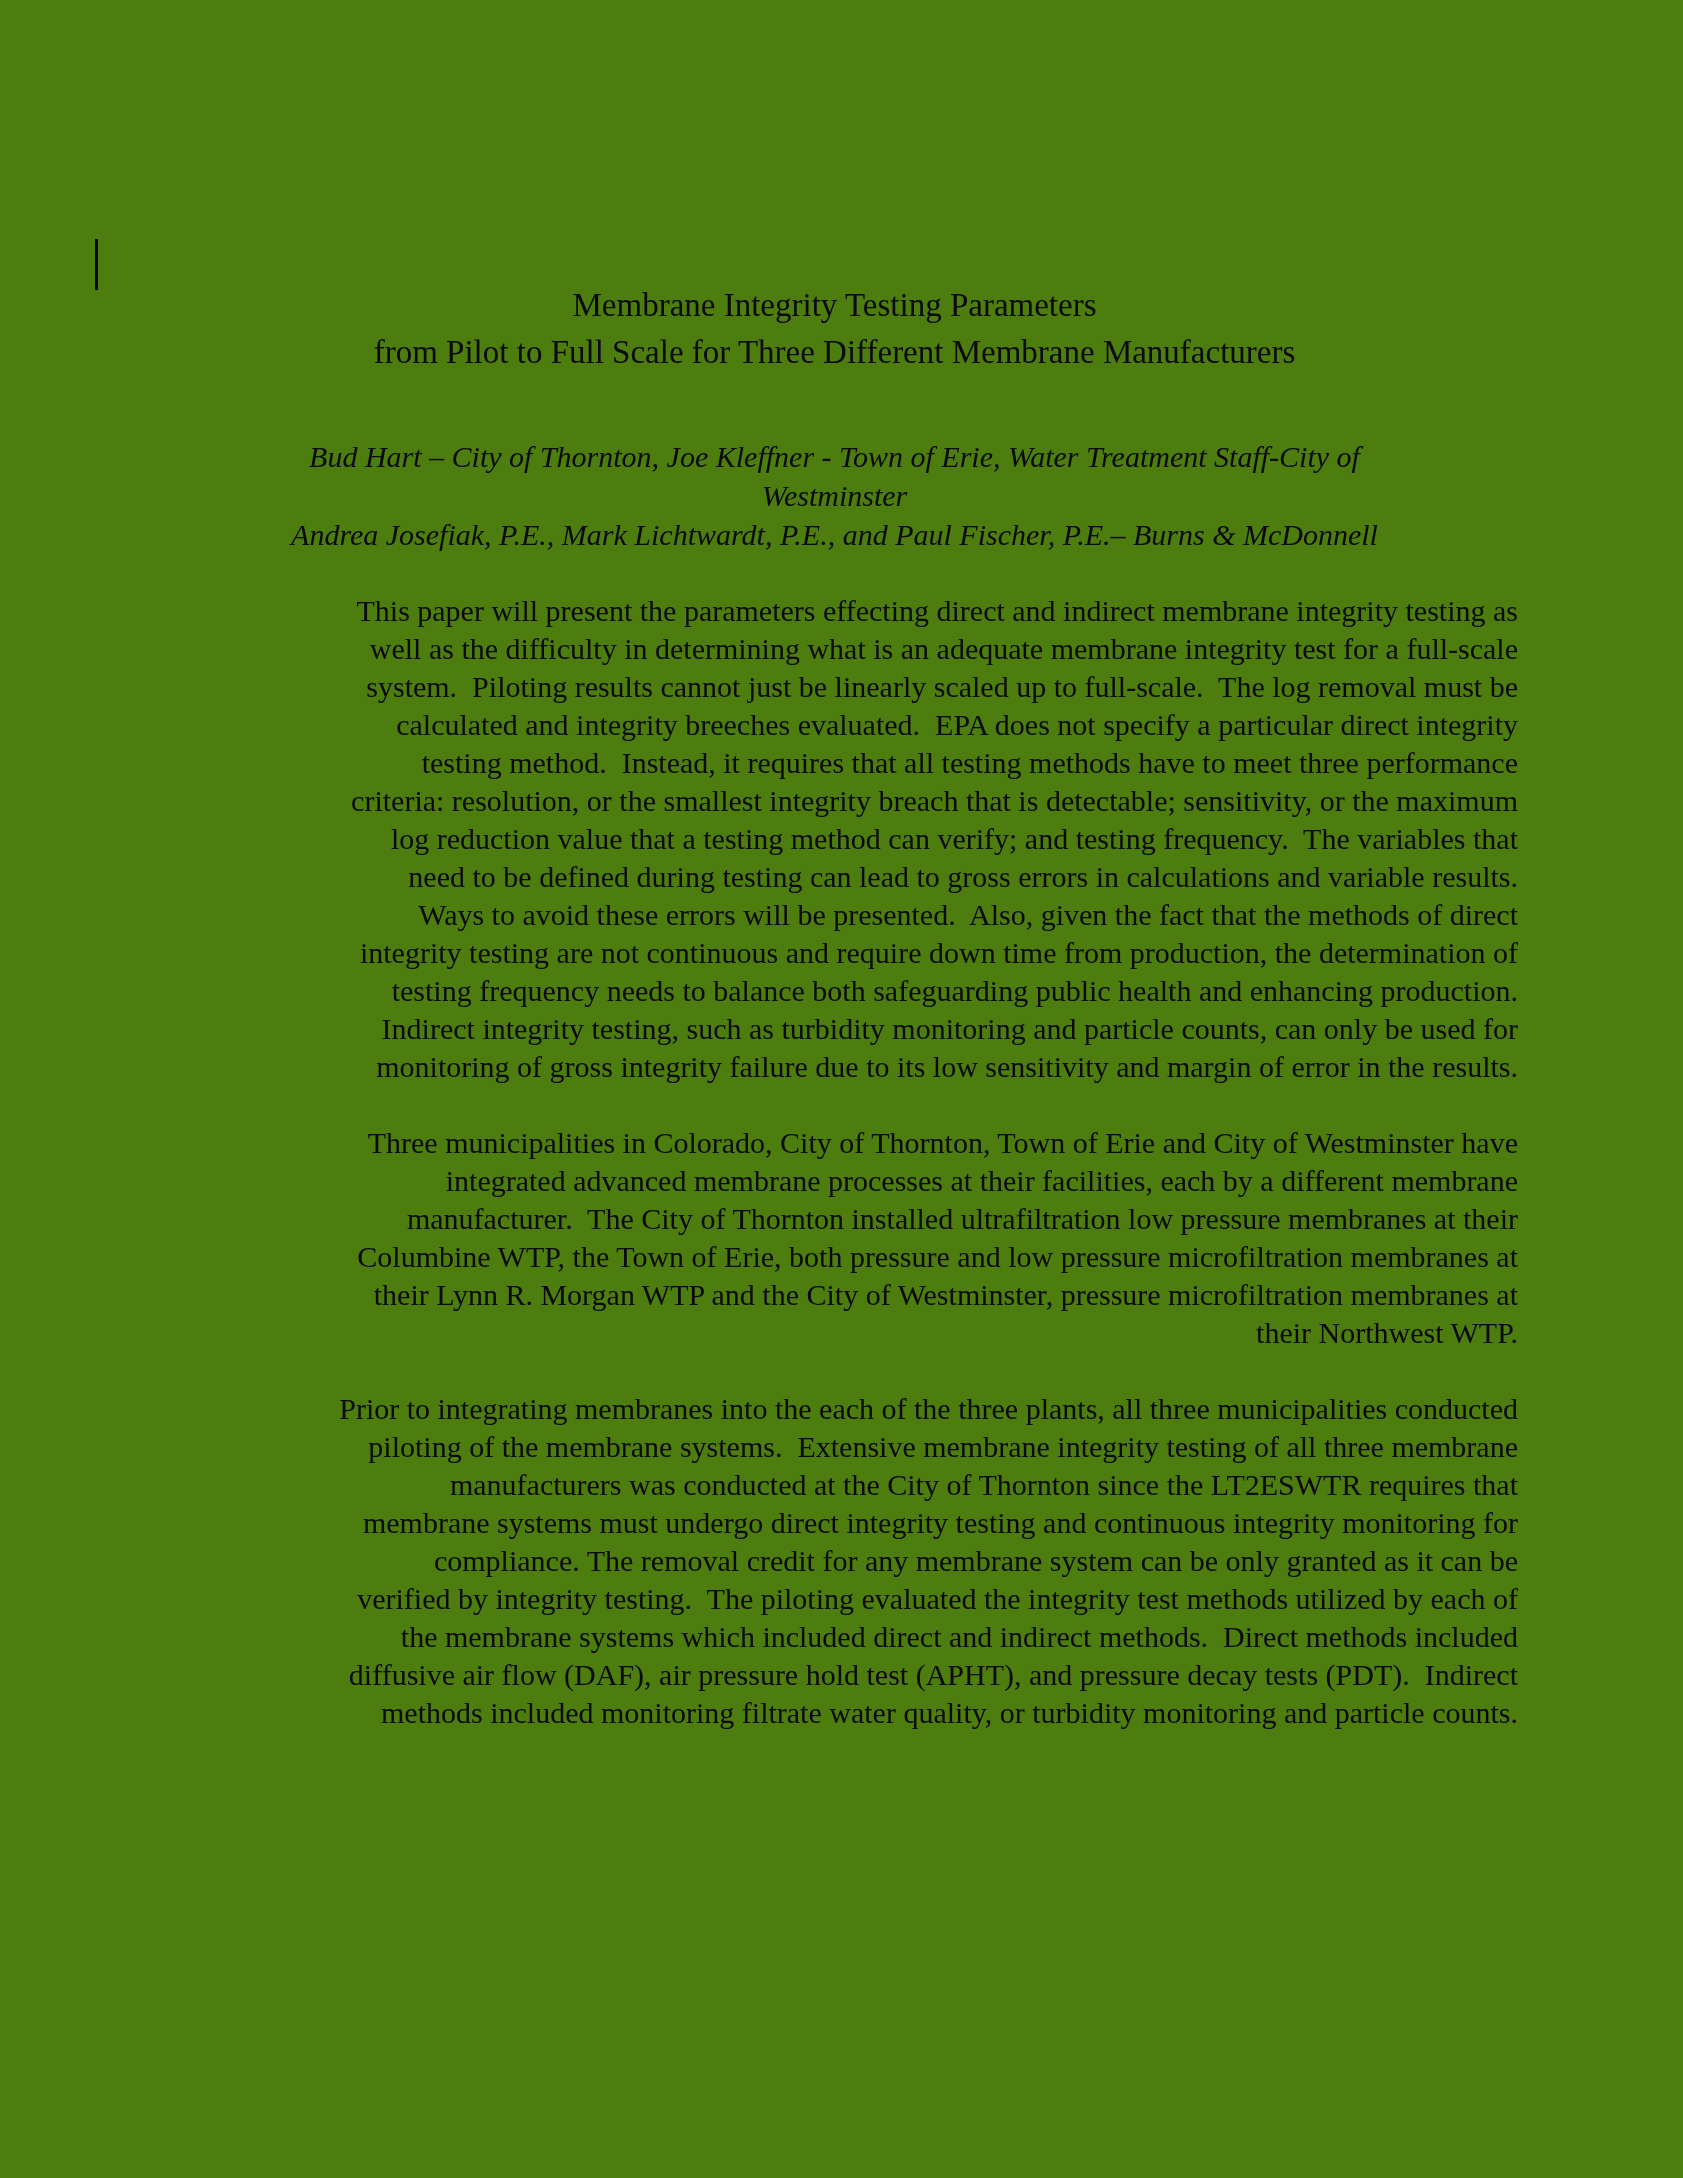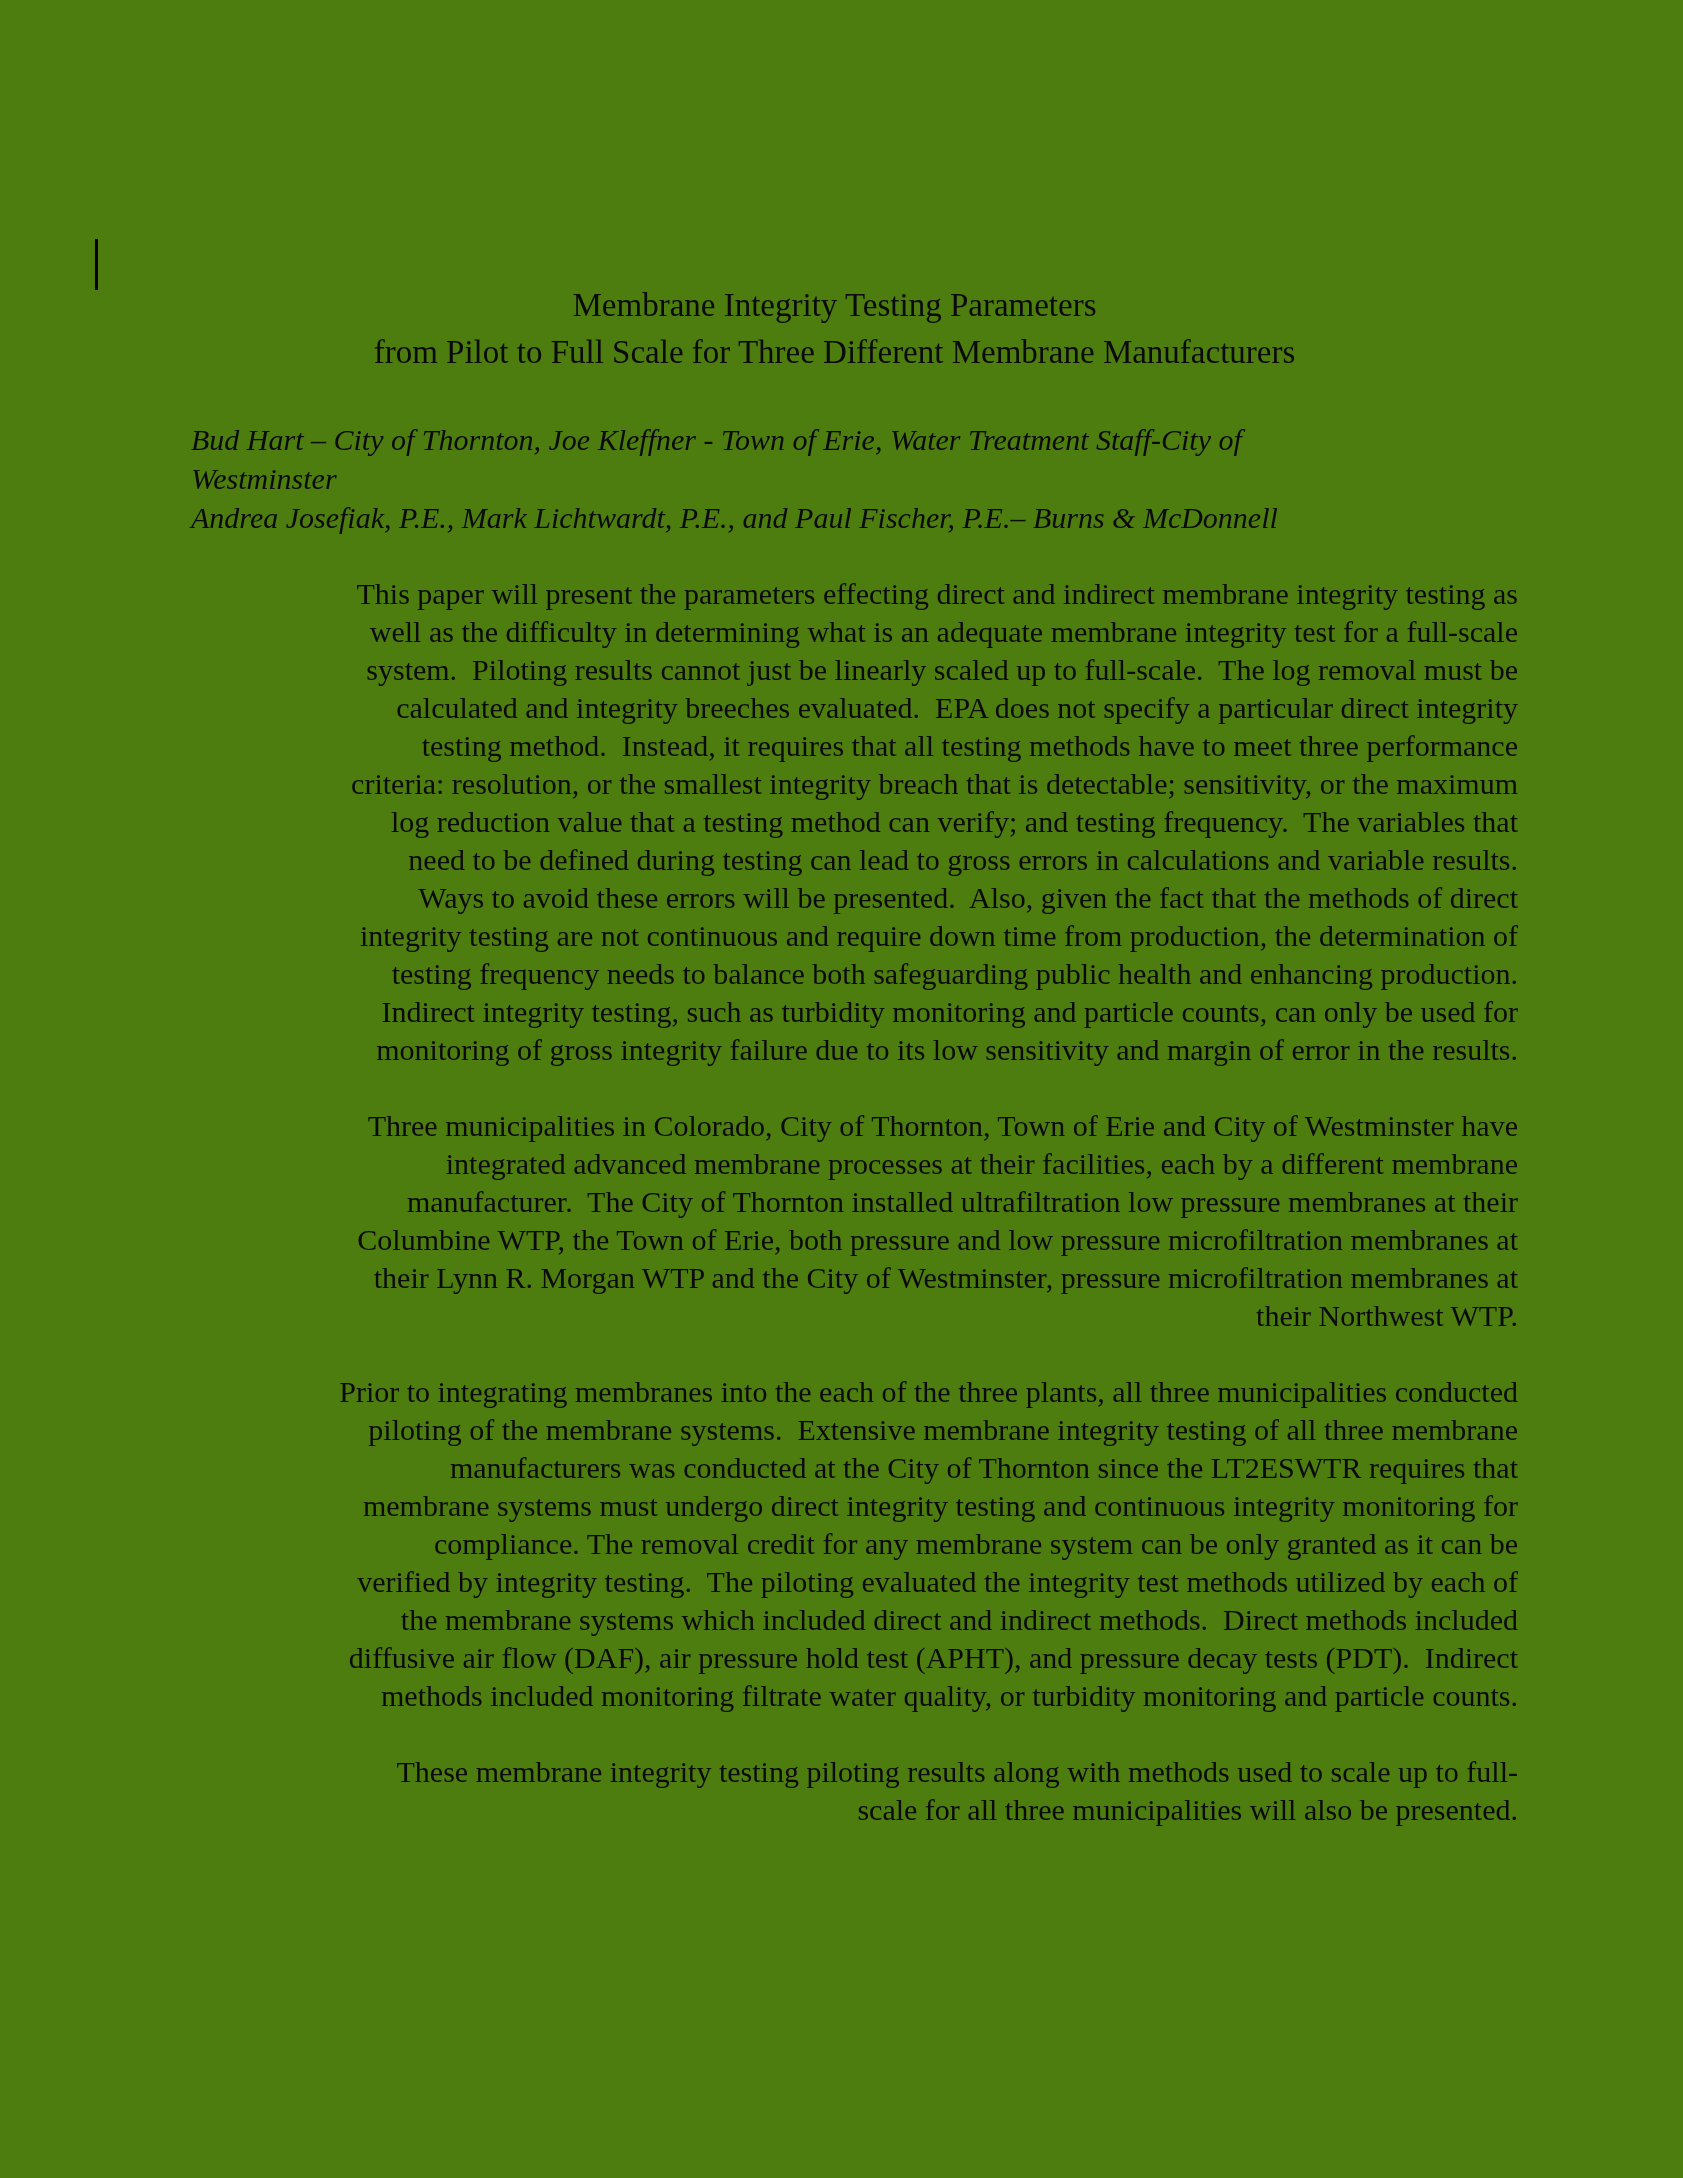--- a/index.html
+++ b/index.html
@@ -30,24 +30,25 @@
     margin: 0;
     font-size: 33px;
     font-weight: normal;
     line-height: 47px;
     text-align: center;
     white-space: pre-wrap;
     
     width: 1287px;
   }
   .authors {
-    margin: 44px 0 0 0;
+    margin: 61px 0 0 0;
     font-size: 30px;
     font-style: italic;
     line-height: 39px;
+    text-align: center;
     white-space: pre-wrap;
     width: 1287px;
   }
   .body-para {
     margin: 38px 0 0 0;
     font-size: 30px;
     line-height: 38px;
     text-align: right;
     white-space: pre-wrap;
   }
@@ -84,17 +85,15 @@
 their Northwest WTP.</p>
     <p class="body-para">Prior to integrating membranes into the each of the three plants, all three municipalities conducted
 piloting of the membrane systems.  Extensive membrane integrity testing of all three membrane
 manufacturers was conducted at the City of Thornton since the LT2ESWTR requires that
 membrane systems must undergo direct integrity testing and continuous integrity monitoring for
 compliance. The removal credit for any membrane system can be only granted as it can be
 verified by integrity testing.  The piloting evaluated the integrity test methods utilized by each of
 the membrane systems which included direct and indirect methods.  Direct methods included
 diffusive air flow (DAF), air pressure hold test (APHT), and pressure decay tests (PDT).  Indirect
 methods included monitoring filtrate water quality, or turbidity monitoring and particle counts.</p>
-    <p class="body-para">These membrane integrity testing piloting results along with methods used to scale up to full-
-scale for all three municipalities will also be presented.</p>
   </div>
 </div>
 
 
 </body></html>

